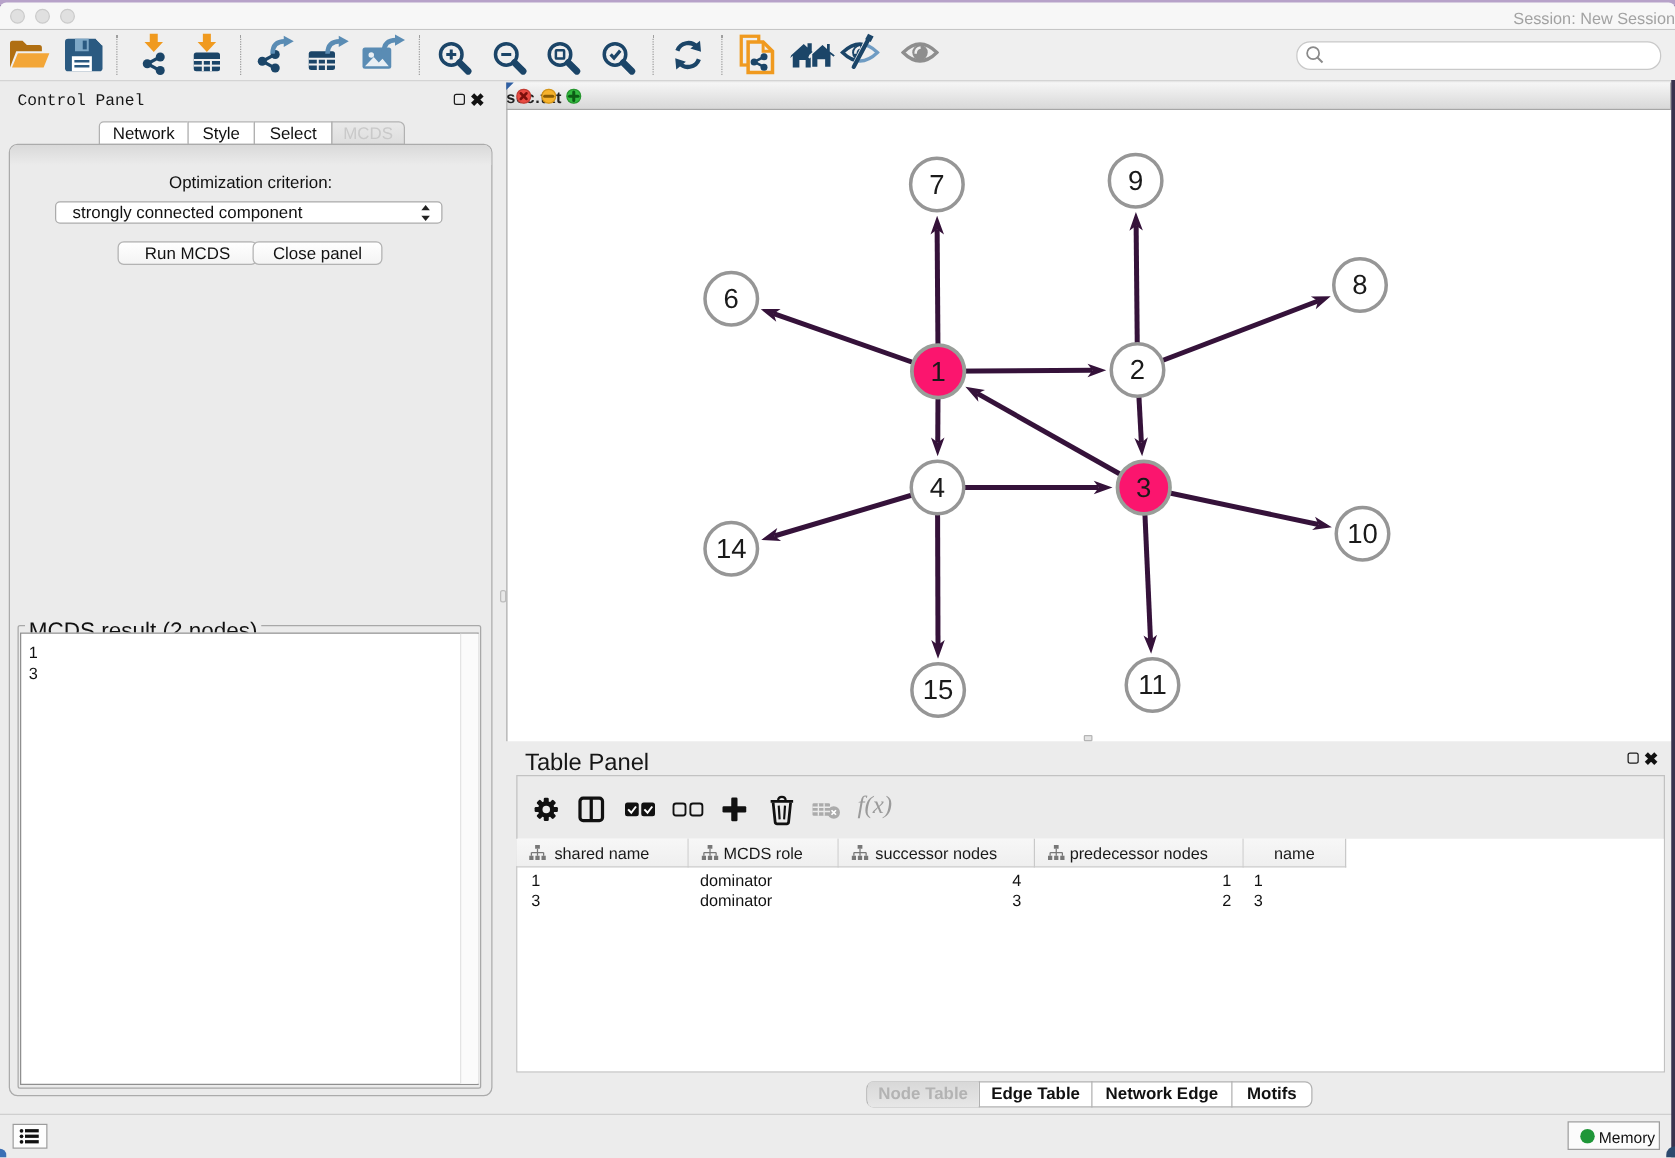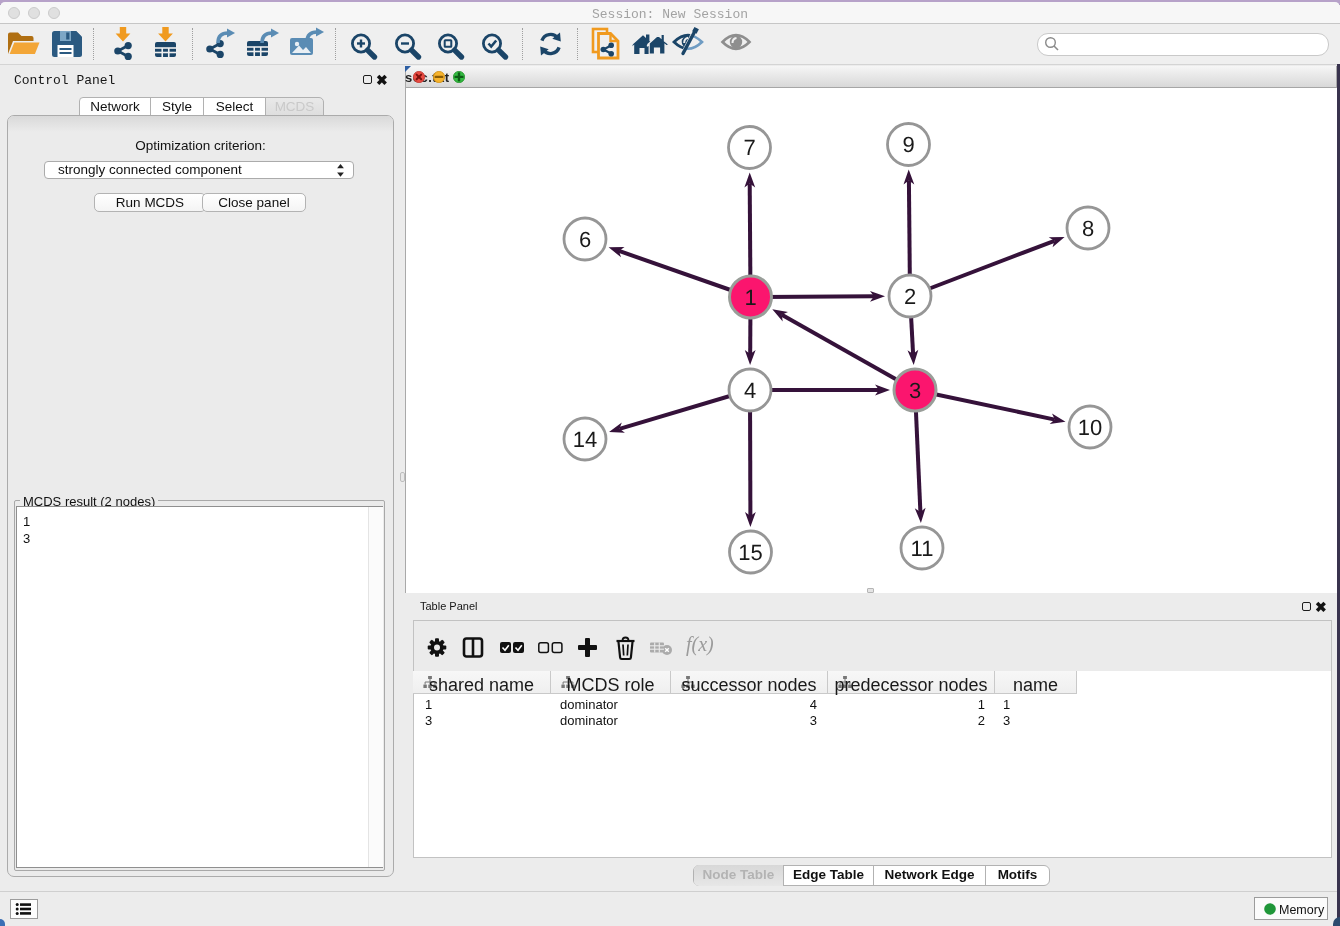--- a/index.html
+++ b/index.html
@@ -4,58 +4,58 @@
 <style>
 html,body{margin:0;padding:0;}
 body{width:1340px;height:926px;position:relative;overflow:hidden;
  font-family:"Liberation Sans",sans-serif;background:#ececec;}
 body{will-change:transform;}
 .abs{position:absolute;}
 
 #deskstrip{left:0;top:0;width:1340px;height:4px;background:#b7a2c9;border-bottom:1px solid #9780ad;}
 #titlebar{left:0;top:2px;width:1340px;height:21px;background:#f7f7f7;border-radius:5px 5px 0 0;border-bottom:1px solid #c6c6c6;}
 .tl{position:absolute;top:7px;width:12px;height:12px;border-radius:50%;background:#e0e0e0;border:1px solid #cbcbcb;box-sizing:border-box;}
-#wtitle{left:0;top:7px;width:1340px;text-align:center;font-size:13px;color:#a2a2a2;font-family:Liberation Mono, monospace;}
+#wtitle{left:0;top:7px;width:1340px;text-align:right;font-size:13px;color:#a2a2a2;}
 #toolbar{left:0;top:24px;width:1340px;height:40px;background:#efefef;border-bottom:1px solid #d4d4d4;}
 .tsep{position:absolute;top:4px;height:32px;width:0;border-left:1px dotted #9f9f9f;}
 .ticon{position:absolute;top:0px;}
 #searchbox{left:1037px;top:9px;width:290px;height:20.5px;background:#fff;border:1px solid #c9c9c9;border-radius:11px;}
 
 #rightedge{left:1337px;top:64px;width:3px;height:862px;background:#39334e;}
 #rightedge2{left:1333px;top:917px;width:7px;height:9px;background:#2c4a6e;border-radius:7px 0 0 0;}
 #cornerblue{left:0;top:919px;width:5px;height:7px;background:#3a6fb5;border-radius:0 5px 0 0;}
 
 #cp-title{left:14px;top:73px;font-size:13px;color:#161616;font-family:Liberation Mono, monospace;}
 .winbtn-sq{position:absolute;width:9px;height:9px;border:1.5px solid #1c1c1c;border-radius:2px;box-sizing:border-box;}
 .winbtn-x{position:absolute;font-size:14px;font-weight:bold;color:#111;line-height:12px;}
 .tab{position:absolute;top:97px;height:19px;box-sizing:border-box;background:#fff;border:1px solid #b1b1b1;font-size:13.5px;color:#111;text-align:center;line-height:18px;}
 #tab-mcds{background:linear-gradient(#e9e9e9,#dedede);color:#c9c9c9;border-radius:0 5px 0 0;}
 #cp-pane{left:7px;top:115px;width:387px;height:762px;box-sizing:border-box;border:1px solid #ababab;border-radius:7px;background:#ebebeb;}
 #cp-pane-top{left:8px;top:116px;width:385px;height:16px;background:linear-gradient(#d9d9d9,#ebebeb);border-radius:6px 6px 0 0;}
 #opt-label{left:7px;top:138px;width:387px;text-align:center;font-size:13.5px;color:#111;}
 #cp-select{left:44px;top:161px;width:310px;height:18px;box-sizing:border-box;background:#fff;border:1px solid #ababab;border-radius:4px;font-size:13.5px;color:#111;line-height:16px;padding-left:13px;}
 .btn{position:absolute;top:193px;height:19px;box-sizing:border-box;background:linear-gradient(#ffffff,#f4f4f4);border:1px solid #b3b3b3;border-radius:5px;font-size:13.5px;color:#111;text-align:center;line-height:17px;}
 #fieldset{left:14px;top:500px;width:371px;height:371px;box-sizing:border-box;border:1px solid #a8a8a8;border-radius:2px;}
-#fs-label{left:20px;top:494px;background:#ebebeb;padding:0 3px;font-size:13px;color:#111;text-decoration:underline;}
+#fs-label{left:20px;top:494px;background:#ebebeb;padding:0 3px;font-size:18px;color:#111;text-decoration:underline;}
 #fs-white{left:16px;top:506px;width:367px;height:362px;box-sizing:border-box;background:#fff;border:1px solid #8f8f8f;font-size:13px;color:#111;line-height:17px;padding:6px 0 0 6px;}
 #fs-scroll{left:368px;top:507px;width:14px;height:360px;background:#fbfbfb;border-left:1px solid #e4e4e4;}
 
 #vgrip{left:399.5px;top:472px;width:5px;height:10px;background:#e8e8e8;border:1px solid #bdbdbd;border-radius:2px;box-sizing:border-box;}
 #hgrip{left:867px;top:588px;width:7px;height:5px;background:#e4e4e4;border:1px solid #b5b5b5;border-radius:1px;box-sizing:border-box;}
 
 #net-tbar{left:405px;top:66px;width:932px;height:22px;box-sizing:border-box;background:linear-gradient(#f6f6f6,#d8d8d8);border-bottom:1px solid #a6a6a6;border-left:1px solid #a9a9a9;border-right:1px solid #a9a9a9;}
 #net-title{left:405px;top:70px;width:932px;text-align:left;font-size:13px;font-weight:bold;color:#222;letter-spacing:0.5px;}
 #net-canvas{left:405px;top:88px;width:932px;height:505px;background:#fff;border-left:1px solid #a9a9a9;box-sizing:border-box;}
 .tl2{position:absolute;top:71px;width:11.5px;height:11.5px;border-radius:50%;box-sizing:border-box;}
 #bluetri{left:405px;top:66px;width:0;height:0;border-top:6px solid #2e5fa3;border-right:6px solid transparent;}
 
-#tp-title{left:420px;top:600px;font-size:11px;color:#161616;}
+#tp-title{left:420px;top:600px;font-size:19px;color:#161616;}
 #tp-box{left:413px;top:620px;width:919px;height:238px;box-sizing:border-box;border:1px solid #c2c2c2;background:#ebebeb;}
 #tp-white{left:414px;top:671px;width:917px;height:186px;background:#fff;}
-.hdrcell{position:absolute;top:671px;height:23px;box-sizing:border-box;background:linear-gradient(#f7f7f7,#efefef);border-right:1px solid #c9c9c9;border-bottom:1px solid #c9c9c9;font-size:18px;color:#1a1a1a;}
+.hdrcell{position:absolute;top:671px;height:23px;box-sizing:border-box;background:linear-gradient(#f7f7f7,#efefef);border-right:1px solid #c9c9c9;border-bottom:1px solid #c9c9c9;font-size:13px;color:#1a1a1a;}
 .hdrlbl{position:absolute;width:100%;text-align:center;top:4px;}
 .rowtxt{position:absolute;font-size:13px;color:#111;}
 
 #seg{left:693px;top:865px;width:357px;height:21px;box-sizing:border-box;background:#fff;border:1px solid #b2b2b2;border-radius:6px;}
 .segc{position:absolute;top:865px;height:21px;box-sizing:border-box;font-size:13.5px;font-weight:bold;color:#111;text-align:center;line-height:20px;}
 
 #statusbar{left:0;top:891px;width:1340px;height:35px;background:#ececec;border-top:1px solid #cfcfcf;}
 #listbtn{left:10px;top:899px;width:28px;height:20px;box-sizing:border-box;background:#fdfdfd;border:1px solid #9c9c9c;}
 #membtn{left:1254px;top:897px;width:74px;height:23px;box-sizing:border-box;background:#fbfbfb;border:1px solid #9c9c9c;font-size:13px;color:#111;}
 </style>

